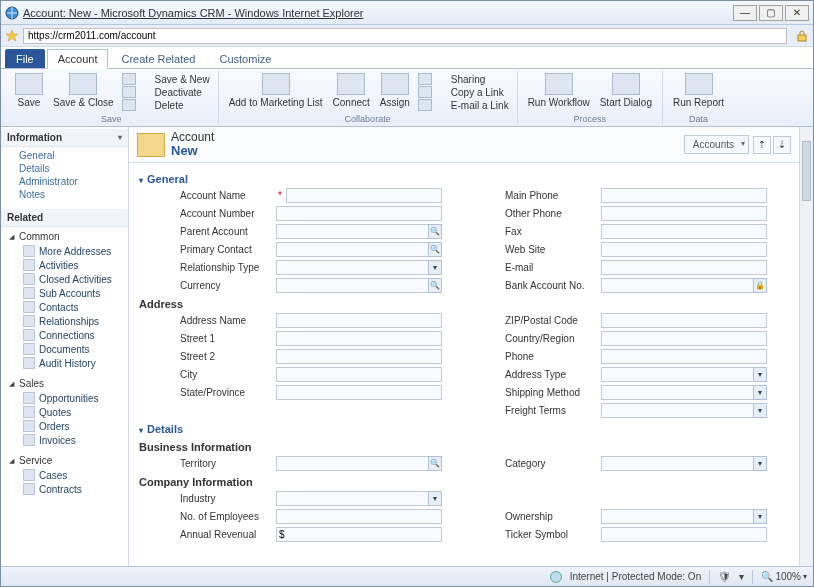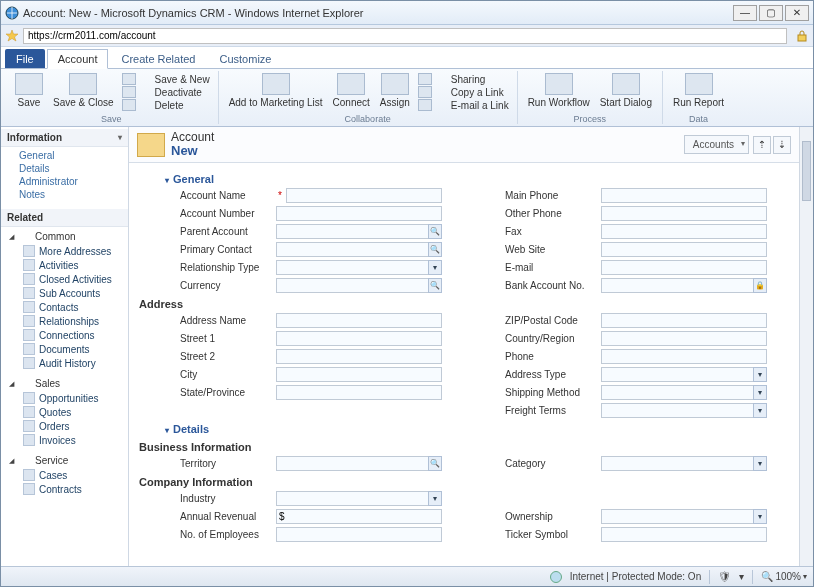--- a/index.html
+++ b/index.html
@@ -2,21 +2,21 @@
 <html><head>
 <meta charset="utf-8">
 <style>
   * { box-sizing: border-box; margin: 0; padding: 0; font-family: "Segoe UI", Tahoma, sans-serif; }
   body { background: #dde6f0; font-size: 11px; color: #333; }
   .window { width: 814px; height: 587px; background: #fff; border: 1px solid #7a8fa6; position: relative; display: flex; flex-direction: column; }
 
   
   .titlebar { height: 24px; background: linear-gradient(#f4f8fd, #e2ecf7); display: flex; align-items: center; padding: 0 4px; border-bottom: 1px solid #b5c8de; }
   .titlebar .ie-icon { width: 14px; height: 14px; margin-right: 4px; }
-  .titlebar .title-text { flex: 1; font-size: 11px; color: #333; }
+  .titlebar .title-text { flex: 1; font-size: 11px; color: #333; text-decoration: underline; }
   .titlebar .win-btns { display: flex; gap: 2px; }
   .titlebar .win-btn { width: 24px; height: 16px; border: 1px solid #a0a0a0; background: #f0f0f0; font-size: 10px; text-align: center; line-height: 14px; cursor: pointer; }
 
   
   .urlbar { height: 22px; display: flex; align-items: center; padding: 0 4px; background: #e8eef7; border-bottom: 1px solid #cdd9e8; gap: 4px; }
   .urlbar .fav { width: 14px; height: 14px; }
   .urlbar input { flex: 1; border: 1px solid #c0c0c0; height: 16px; font-size: 10px; padding: 0 4px; background: #fff; }
   .urlbar .lock { width: 14px; height: 14px; margin-left: 4px; }
 
   
@@ -44,41 +44,41 @@
   .small-btn .icon16 { width: 14px; height: 12px; background: #dde6f0; border: 1px solid #aabbd0; }
 
   
   .main { flex: 1; display: flex; overflow: hidden; background: #fff; }
 
   .left-pane { width: 128px; border-right: 1px solid #cfd8e4; display: flex; flex-direction: column; background: #fff; font-size: 10px; overflow-y: auto; position: relative; }
   .left-pane .section { padding: 2px 0; }
   .left-pane .section-header { font-weight: bold; padding: 3px 6px; display: flex; justify-content: space-between; align-items: center; background: #f1f4f9; border-bottom: 1px solid #e0e6ee; font-size: 10px; }
   .left-pane .section-header .caret { font-size: 8px; color: #666; }
   .left-pane .nav-group { padding: 2px 0 4px 8px; }
-  .left-pane .nav-group-title { font-size: 10px; padding: 2px 0; display: flex; align-items: center; gap: 18px; }
+  .left-pane .nav-group-title { font-size: 10px; padding: 2px 0; display: flex; align-items: center; gap: 2px; }
   .left-pane .nav-group-title .tri { font-size: 7px; color: #444; width: 8px; display: inline-block; }
   .left-pane .nav-item { display: flex; align-items: center; gap: 4px; padding: 1px 0 1px 14px; cursor: pointer; color: #246; }
   .left-pane .nav-item.plain { padding-left: 10px; color: #3b6ea5; }
   .left-pane .nav-item .ico { width: 12px; height: 12px; background: #dce5f0; border: 1px solid #b6c5d8; flex-shrink: 0; }
 
   .content { flex: 1; display: flex; flex-direction: column; overflow: hidden; position: relative; }
 
   .content-header { height: 36px; display: flex; align-items: center; padding: 2px 8px; border-bottom: 1px solid #d6dee8; background: #fbfcfe; }
   .content-header .entity-icon { width: 28px; height: 24px; background: #f5d78a; border: 1px solid #d1a94b; margin-right: 6px; }
   .content-header .titles { line-height: 1.1; }
   .content-header .ent-name { font-size: 12px; color: #333; }
   .content-header .rec-name { font-size: 13px; font-weight: bold; color: #2b579a; }
   .content-header .spacer { flex: 1; }
   .content-header .view-picker { border: 1px solid #c0cad6; background: #f5f8fc; font-size: 10px; padding: 3px 14px 3px 8px; color: #555; position: relative; margin-right: 2px; }
   .content-header .view-picker::after { content: "▾"; position: absolute; right: 3px; top: 3px; font-size: 8px; color: #666; }
   .content-header .hdr-btn { width: 18px; height: 18px; border: 1px solid #c0cad6; background: #f5f8fc; margin-left: 2px; text-align: center; line-height: 16px; font-size: 10px; cursor: pointer; }
 
   .form-scroll { flex: 1; overflow-y: auto; padding: 6px 18px 6px 10px; position: relative; border-right: 14px solid transparent; }
   .section-title { font-weight: bold; font-size: 11px; padding: 4px 0 2px 0; color: #333; }
-  .section-title.link { color: #2b579a; cursor: pointer; margin-left: 26px; }
+  .section-title.link { color: #2b579a; cursor: pointer; }
   .section-title .tri { font-size: 8px; margin-right: 4px; color: #2b579a; }
   .sub-title { font-weight: bold; font-size: 11px; padding: 4px 0 2px 0; color: #333; }
 
   .form-grid { display: grid; grid-template-columns: 1fr 1fr; column-gap: 22px; }
   .col { display: flex; flex-direction: column; gap: 1px; margin-left: 41px; }
   .field-row { display: flex; align-items: center; gap: 4px; min-height: 17px; }
   .field-row label { width: 92px; font-size: 10px; color: #333; flex-shrink: 0; }
   .field-row .req { color: #c00; font-size: 10px; margin-left: 2px; }
   .field-row .control { flex: 1; position: relative; }
   .field-row input.txt { width: 100%; height: 15px; border: 1px solid #c0cad6; background: #f7fbff; font-size: 10px; padding: 0 2px; }
@@ -479,26 +479,26 @@
         </div>
 
         <div class="sub-title">Company Information</div>
         <div class="form-grid">
           <div class="col">
             <div class="field-row">
                 <label>Industry</label>
                 <div class="control"><input class="txt" style=""><span class="dd-btn">▾</span></div>
               </div>
             <div class="field-row">
+                <label>No. of Employees</label>
+                <div class="control"><input class="txt" style=""></div>
+              </div>
+            <div class="field-row">
                 <label>Annual Revenual</label>
                 <div class="control"><input class="txt" value="$" style=""></div>
-              </div>
-            <div class="field-row">
-                <label>No. of Employees</label>
-                <div class="control"><input class="txt" style=""></div>
               </div>
 
           </div>
           <div class="col">
             <div class="field-row" style="visibility:hidden">
                 <label>.</label>
               </div>
             <div class="field-row">
                 <label>Ownership</label>
                 <div class="control"><input class="txt" style=""><span class="dd-btn">▾</span></div>

